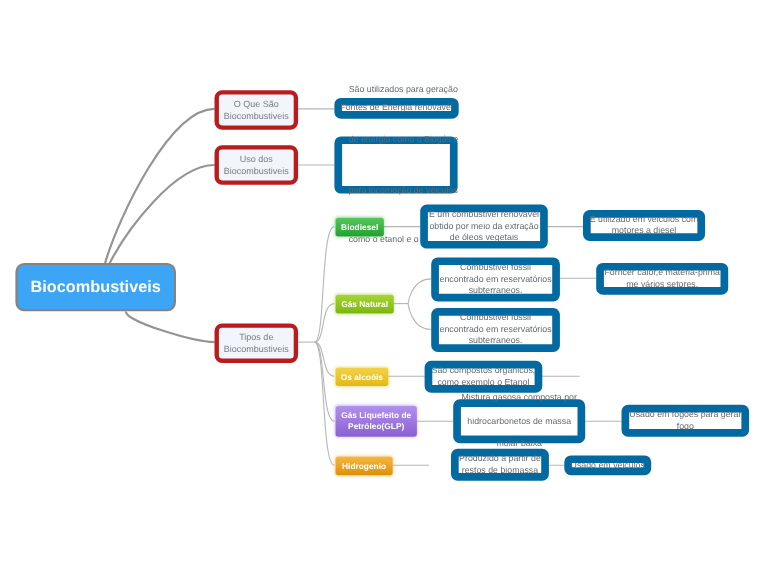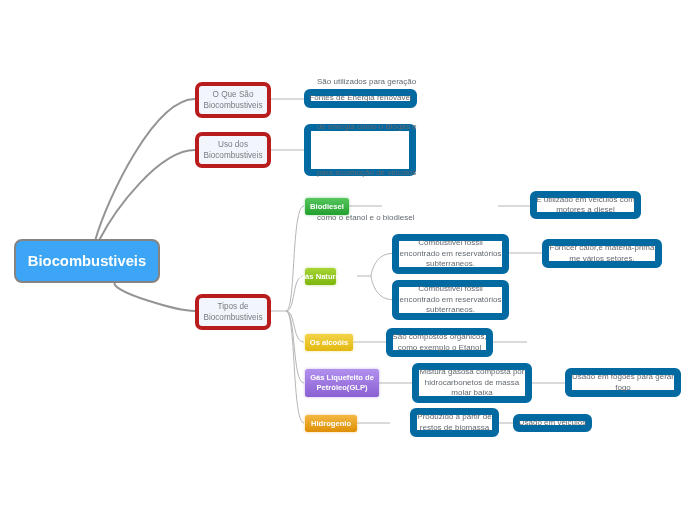--- a/index.html
+++ b/index.html
@@ -78,34 +78,39 @@
   <div class="node leaf lalign" style="left:304px;top:124px;width:112px;height:52px;padding-left:6px;gap:35px;">
     <span class="ln">São utilizados para geração</span>
     <span class="ln">de energia como o Biogás e</span>
     <span class="ln">para locomoção de veiculos</span>
     <span class="ln">como o etanol e o biodiesel</span>
   </div>
 
   <div class="node tag" style="left:305px;top:198px;width:44px;height:17px;background:linear-gradient(180deg,#56c75e 0%,#22a02e 100%);box-shadow:0 0 3px rgba(60,180,68,.55);">
     <span class="ln">Biodiesel</span>
   </div>
-  <div class="node tag" style="left:305px;top:268px;width:31px;height:17px;background:linear-gradient(180deg,#a7d536 0%,#7cb60c 100%);box-shadow:0 0 3px rgba(145,197,33,.55);">
+  <div class="node tag" style="left:305px;top:268px;width:53px;height:17px;background:linear-gradient(180deg,#a7d536 0%,#7cb60c 100%);box-shadow:0 0 3px rgba(145,197,33,.55);">
     <span class="ln">Gás Natural</span>
   </div>
   <div class="node tag" style="left:305px;top:334px;width:48px;height:17px;background:linear-gradient(180deg,#f2d348 0%,#e3b812 100%);box-shadow:0 0 3px rgba(234,197,45,.55);">
     <span class="ln">Os alcoóis</span>
   </div>
   <div class="node tag" style="left:305px;top:369px;width:74px;height:28px;background:linear-gradient(180deg,#b190ed 0%,#8a60d2 100%);box-shadow:0 0 3px rgba(157,120,224,.55);">
     <span class="ln">Gás Liquefeito de</span>
     <span class="ln">Petróleo(GLP)</span>
   </div>
   <div class="node tag" style="left:305px;top:415px;width:52px;height:17px;background:linear-gradient(180deg,#f4b843 0%,#de8f05 100%);box-shadow:0 0 3px rgba(233,163,36,.55);">
     <span class="ln">Hidrogenio</span>
   </div>
 
+  <div class="node leaf" style="left:382px;top:186px;width:116px;height:40px;">
+    <span class="ln">É um combustivel renovável</span>
+    <span class="ln">obtido por meio da extração</span>
+    <span class="ln">de óleos vegetais</span>
+  </div>
   <div class="node leaf" style="left:530px;top:191px;width:111px;height:28px;">
     <span class="ln">É utilizado em veiculos com</span>
     <span class="ln">motores a diesel</span>
   </div>
 
   <div class="node leaf" style="left:392px;top:234px;width:117px;height:40px;">
     <span class="ln">Combustivel fóssil</span>
     <span class="ln">encontrado em reservatórios</span>
     <span class="ln">subterraneos.</span>
   </div>
@@ -117,21 +122,21 @@
     <span class="ln">Combustivel fóssil</span>
     <span class="ln">encontrado em reservatórios</span>
     <span class="ln">subterraneos.</span>
   </div>
 
   <div class="node leaf" style="left:386px;top:328px;width:107px;height:29px;">
     <span class="ln">São compostos organicos,</span>
     <span class="ln">como exemplo o Etanol</span>
   </div>
 
-  <div class="node leaf" style="left:412px;top:363px;width:120px;height:40px;">
+  <div class="node leaf" style="left:412px;top:363px;width:120px;height:40px;gap:10px;">
     <span class="ln">Mistura gasosa composta por</span>
     <span class="ln">hidrocarbonetos de massa</span>
     <span class="ln">molar baixa</span>
   </div>
   <div class="node leaf" style="left:565px;top:368px;width:116px;height:29px;">
     <span class="ln">Usado em fogões para gerar</span>
     <span class="ln">fogo</span>
   </div>
 
   <div class="node leaf" style="left:410px;top:408px;width:89px;height:29px;">

